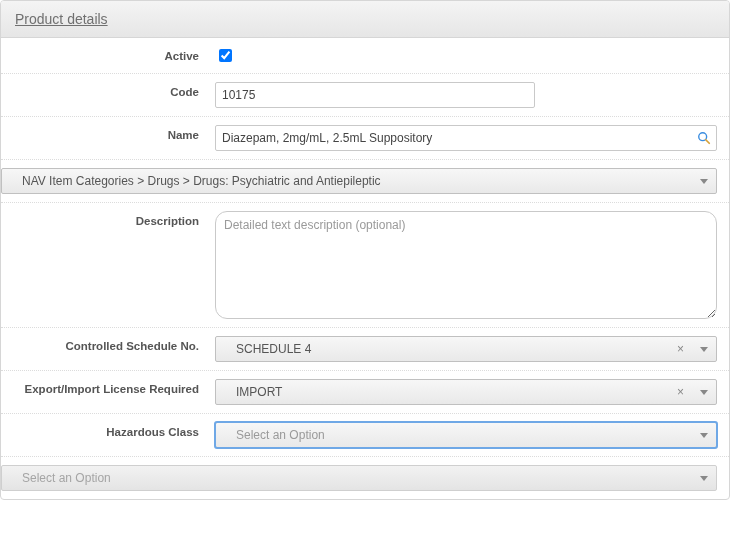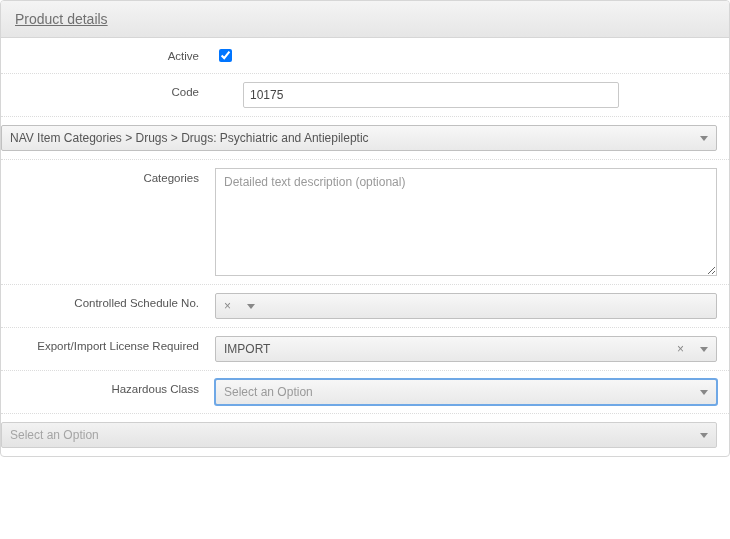--- a/index.html
+++ b/index.html
@@ -32,51 +32,51 @@
     align-items: flex-start;
     border-bottom: 1px dotted #dcdcdc;
     padding: 8px 12px 8px 0;
   }
   .form-row:last-child { border-bottom: none; }
   .form-label {
     width: 214px;
     text-align: right;
     padding-right: 16px;
     padding-top: 4px;
-    font-weight: normal;
+    font-weight: bold;
     font-size: 11.5px;
     color: #555;
     flex-shrink: 0;
   }
   .form-field {
     flex: 1;
     display: flex;
     align-items: center;
     position: relative;
   }
   input[type="text"] {
     height: 26px;
     padding: 3px 6px;
     border: 1px solid #c9c9c9;
     border-radius: 2px;
     font-size: 12px;
     color: #444;
     background: #fff;
   }
-  input.code-input { width: 376px; margin-left: 28px; }
+  input.code-input { width: 320px; }
   input.full-lookup {
     width: 100%;
     padding-right: 28px;
   }
   textarea {
     width: 100%;
     height: 108px;
     padding: 6px 8px;
     border: 1px solid #c9c9c9;
-    border-radius: 0;
+    border-radius: 12px;
     font-family: inherit;
     font-size: 12px;
     color: #555;
     resize: both;
   }
   textarea::placeholder { color: #9a9a9a; }
   .search-icon {
     position: absolute;
     right: 6px;
     top: 50%;
@@ -102,21 +102,21 @@
   .select-like.placeholder { color: #9a9a9a; }
   .select-like.disabled-look {
     background: linear-gradient(#f2f2f2, #e4e4e4);
     color: #a5a5a5;
     border-color: #cfcfcf;
   }
   .select-like.focused {
     outline: 2px solid #6fa8e6;
     outline-offset: -1px;
   }
-  .select-text { flex: 1; }
+  .select-text { flex: 1; margin-left: 12px; }
   .clear-x {
     margin-right: 16px;
     color: #888;
     font-size: 12px;
     cursor: pointer;
     line-height: 1;
   }
   .caret {
     width: 0; height: 0;
     border-left: 4px solid transparent;
@@ -140,42 +140,53 @@
     </div>
   </div>
 
   <div class="form-row">
     <div class="form-label">Code</div>
     <div class="form-field">
       <input type="text" class="code-input" value="10175" style="">
     </div>
   </div>
 
+  <div class="form-row">
+    <div class="form-label">Name</div>
+    <div class="form-field">
+      <input type="text" class="full-lookup" value="Diazepam, 2mg/mL, 2.5mL Suppository" style="">
+      <svg class="search-icon" viewBox="0 0 16 16">
+        <circle cx="6.5" cy="6.5" r="4.5" fill="none" stroke="#3b8de0" stroke-width="1.6"></circle>
+        <line x1="10" y1="10" x2="14" y2="14" stroke="#d6a23a" stroke-width="2" stroke-linecap="round"></line>
+      </svg>
+    </div>
+  </div>
 
   <div class="form-row">
     <div class="form-field">
       <div class="select-like">
         <span class="select-text">NAV Item Categories &gt; Drugs &gt; Drugs: Psychiatric and Antiepileptic</span>
         <span class="caret"></span>
       </div>
     </div>
   </div>
 
 
   <div class="form-row">
-    <div class="form-label">Categories</div>
+    <div class="form-label">Description</div>
     <div class="form-field">
       <textarea placeholder="Detailed text description (optional)" style=""></textarea>
     </div>
   </div>
 
   <div class="form-row">
     <div class="form-label">Controlled Schedule No.</div>
     <div class="form-field">
       <div class="select-like">
+        <span class="select-text">SCHEDULE 4</span>
         <span class="clear-x">×</span>
         <span class="caret"></span>
       </div>
     </div>
   </div>
 
   <div class="form-row">
     <div class="form-label">Export/Import License Required</div>
     <div class="form-field">
       <div class="select-like">

